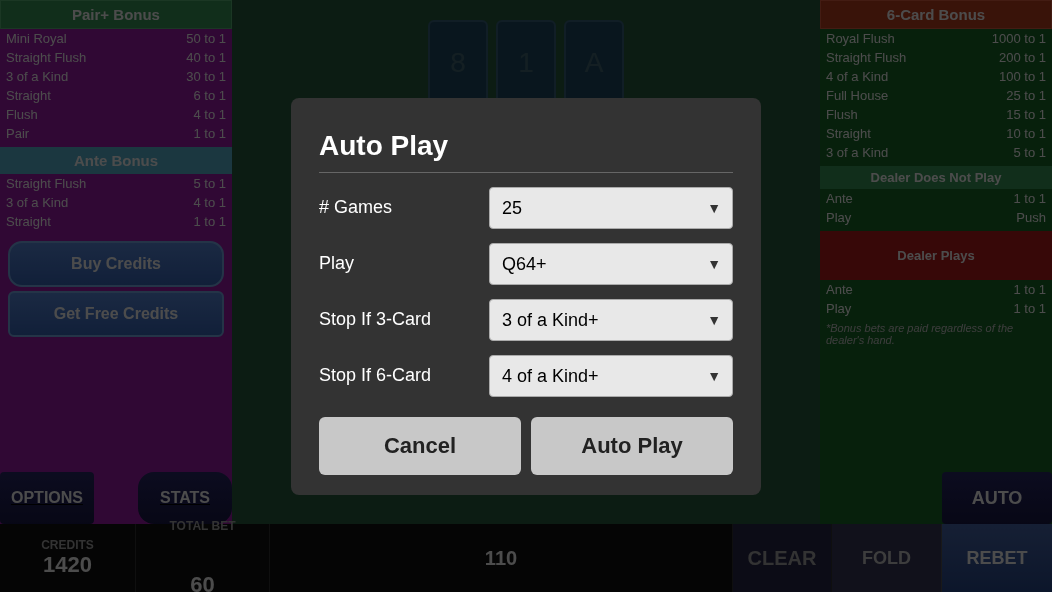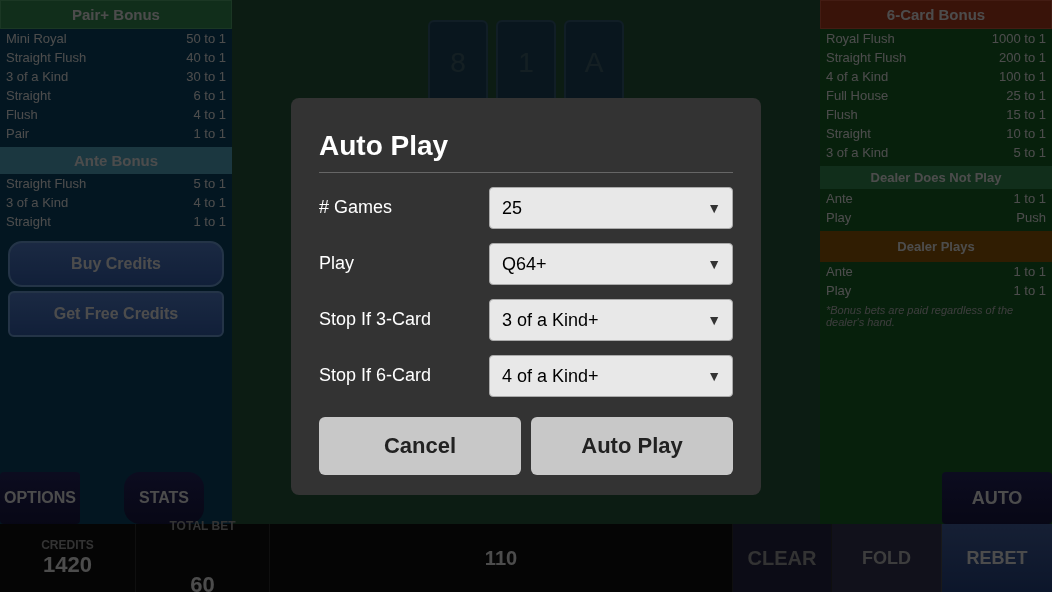--- a/index.html
+++ b/index.html
@@ -11,21 +11,21 @@
       background: #1a6b2a;
       position: relative;
     }
 
     
     .left-panel {
       position: absolute;
       left: 0; top: 0;
       width: 232px;
       height: 592px;
-      background: #0c4a6e;
+      background: #a21caf;
       display: flex;
       flex-direction: column;
     }
 
     .pair-bonus-header {
       background: #3a9a5a;
       color: #fff;
       text-align: center;
       font-weight: bold;
       font-size: 15px;
@@ -185,23 +185,24 @@
       justify-content: center;
       width: 110px;
       cursor: pointer;
     }
 
     
     .options-bar {
       position: absolute;
       bottom: 68px;
       left: 0;
-      width: 204px;
+      width: 232px;
       height: 52px;
       display: flex;
+      text-decoration: underline;
     }
 
     .options-btn, .stats-btn {
       flex: 1;
       display: flex;
       align-items: center;
       justify-content: center;
       font-size: 16px;
       font-weight: bold;
       color: #fff;
@@ -243,26 +244,26 @@
       background: #3a9a5a;
       color: #fff;
       text-align: center;
       font-weight: bold;
       font-size: 13px;
       padding: 4px 0;
       margin-top: 4px;
     }
 
     .dealer-plays-header {
-      background: #a16207;
+      background: #b91c1c;
       color: #fff;
       text-align: center;
       font-weight: bold;
       font-size: 13px;
-      padding: 8px 0;
+      padding: 17px 0;
       margin-top: 4px;
     }
 
     .note-text {
       color: #ccc;
       font-size: 11px;
       padding: 4px 6px;
       font-style: italic;
     }
 

